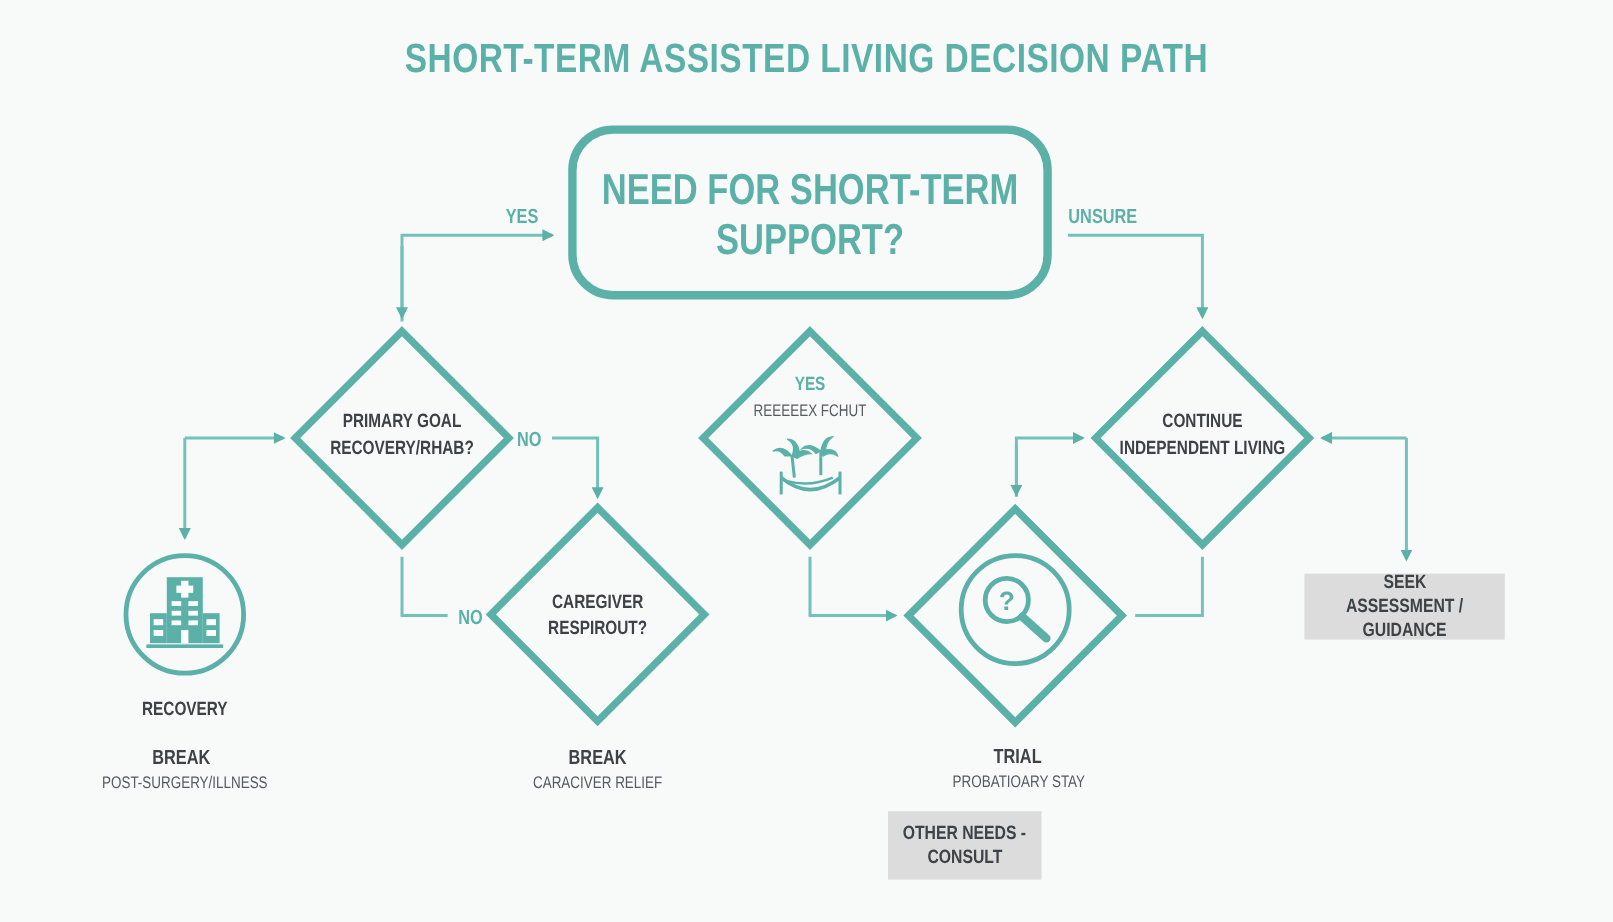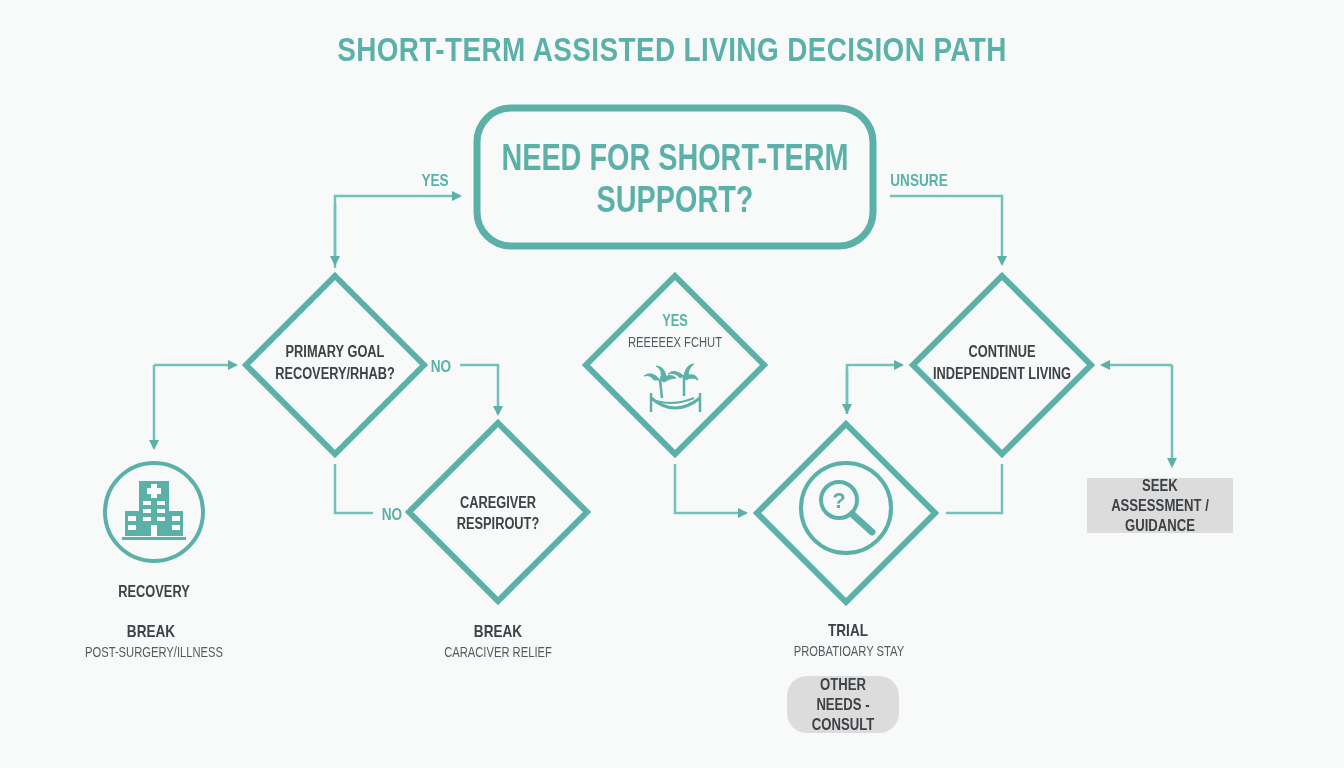--- a/index.html
+++ b/index.html
@@ -165,21 +165,21 @@
 <div class="lbl dark" style="left:154px; top:583px; font-size:16px;">RECOVERY</div>
 <div class="lbl dark" style="left:151px; top:622px; font-size:17px;">BREAK</div>
 <div class="lbl mid" style="left:154px; top:644px; font-size:14px;">POST-SURGERY/ILLNESS</div>
 
 <div class="lbl dark" style="left:498px; top:622px; font-size:17px;">BREAK</div>
 <div class="lbl mid" style="left:498px; top:644px; font-size:14px;">CARACIVER RELIEF</div>
 
 <div class="lbl dark" style="left:848px; top:621px; font-size:17px;">TRIAL</div>
 <div class="lbl mid" style="left:849px; top:643px; font-size:14px;">PROBATIOARY STAY</div>
 
-<div class="box-gray" style="left:787px; top:676px; width:112px; height:57px;border-radius:20px;">
+<div class="box-gray" style="left:740px; top:676px; width:128px; height:57px;">
   <span>OTHER NEEDS -</span>
   <span>CONSULT</span>
 </div>
 
-<div class="box-gray" style="left:1087px; top:478px; width:146px; height:55px;">
+<div class="box-gray" style="left:1087px; top:478px; width:167px; height:55px;">
   <span>SEEK</span>
   <span>ASSESSMENT / GUIDANCE</span>
 </div>
 
 </body></html>

